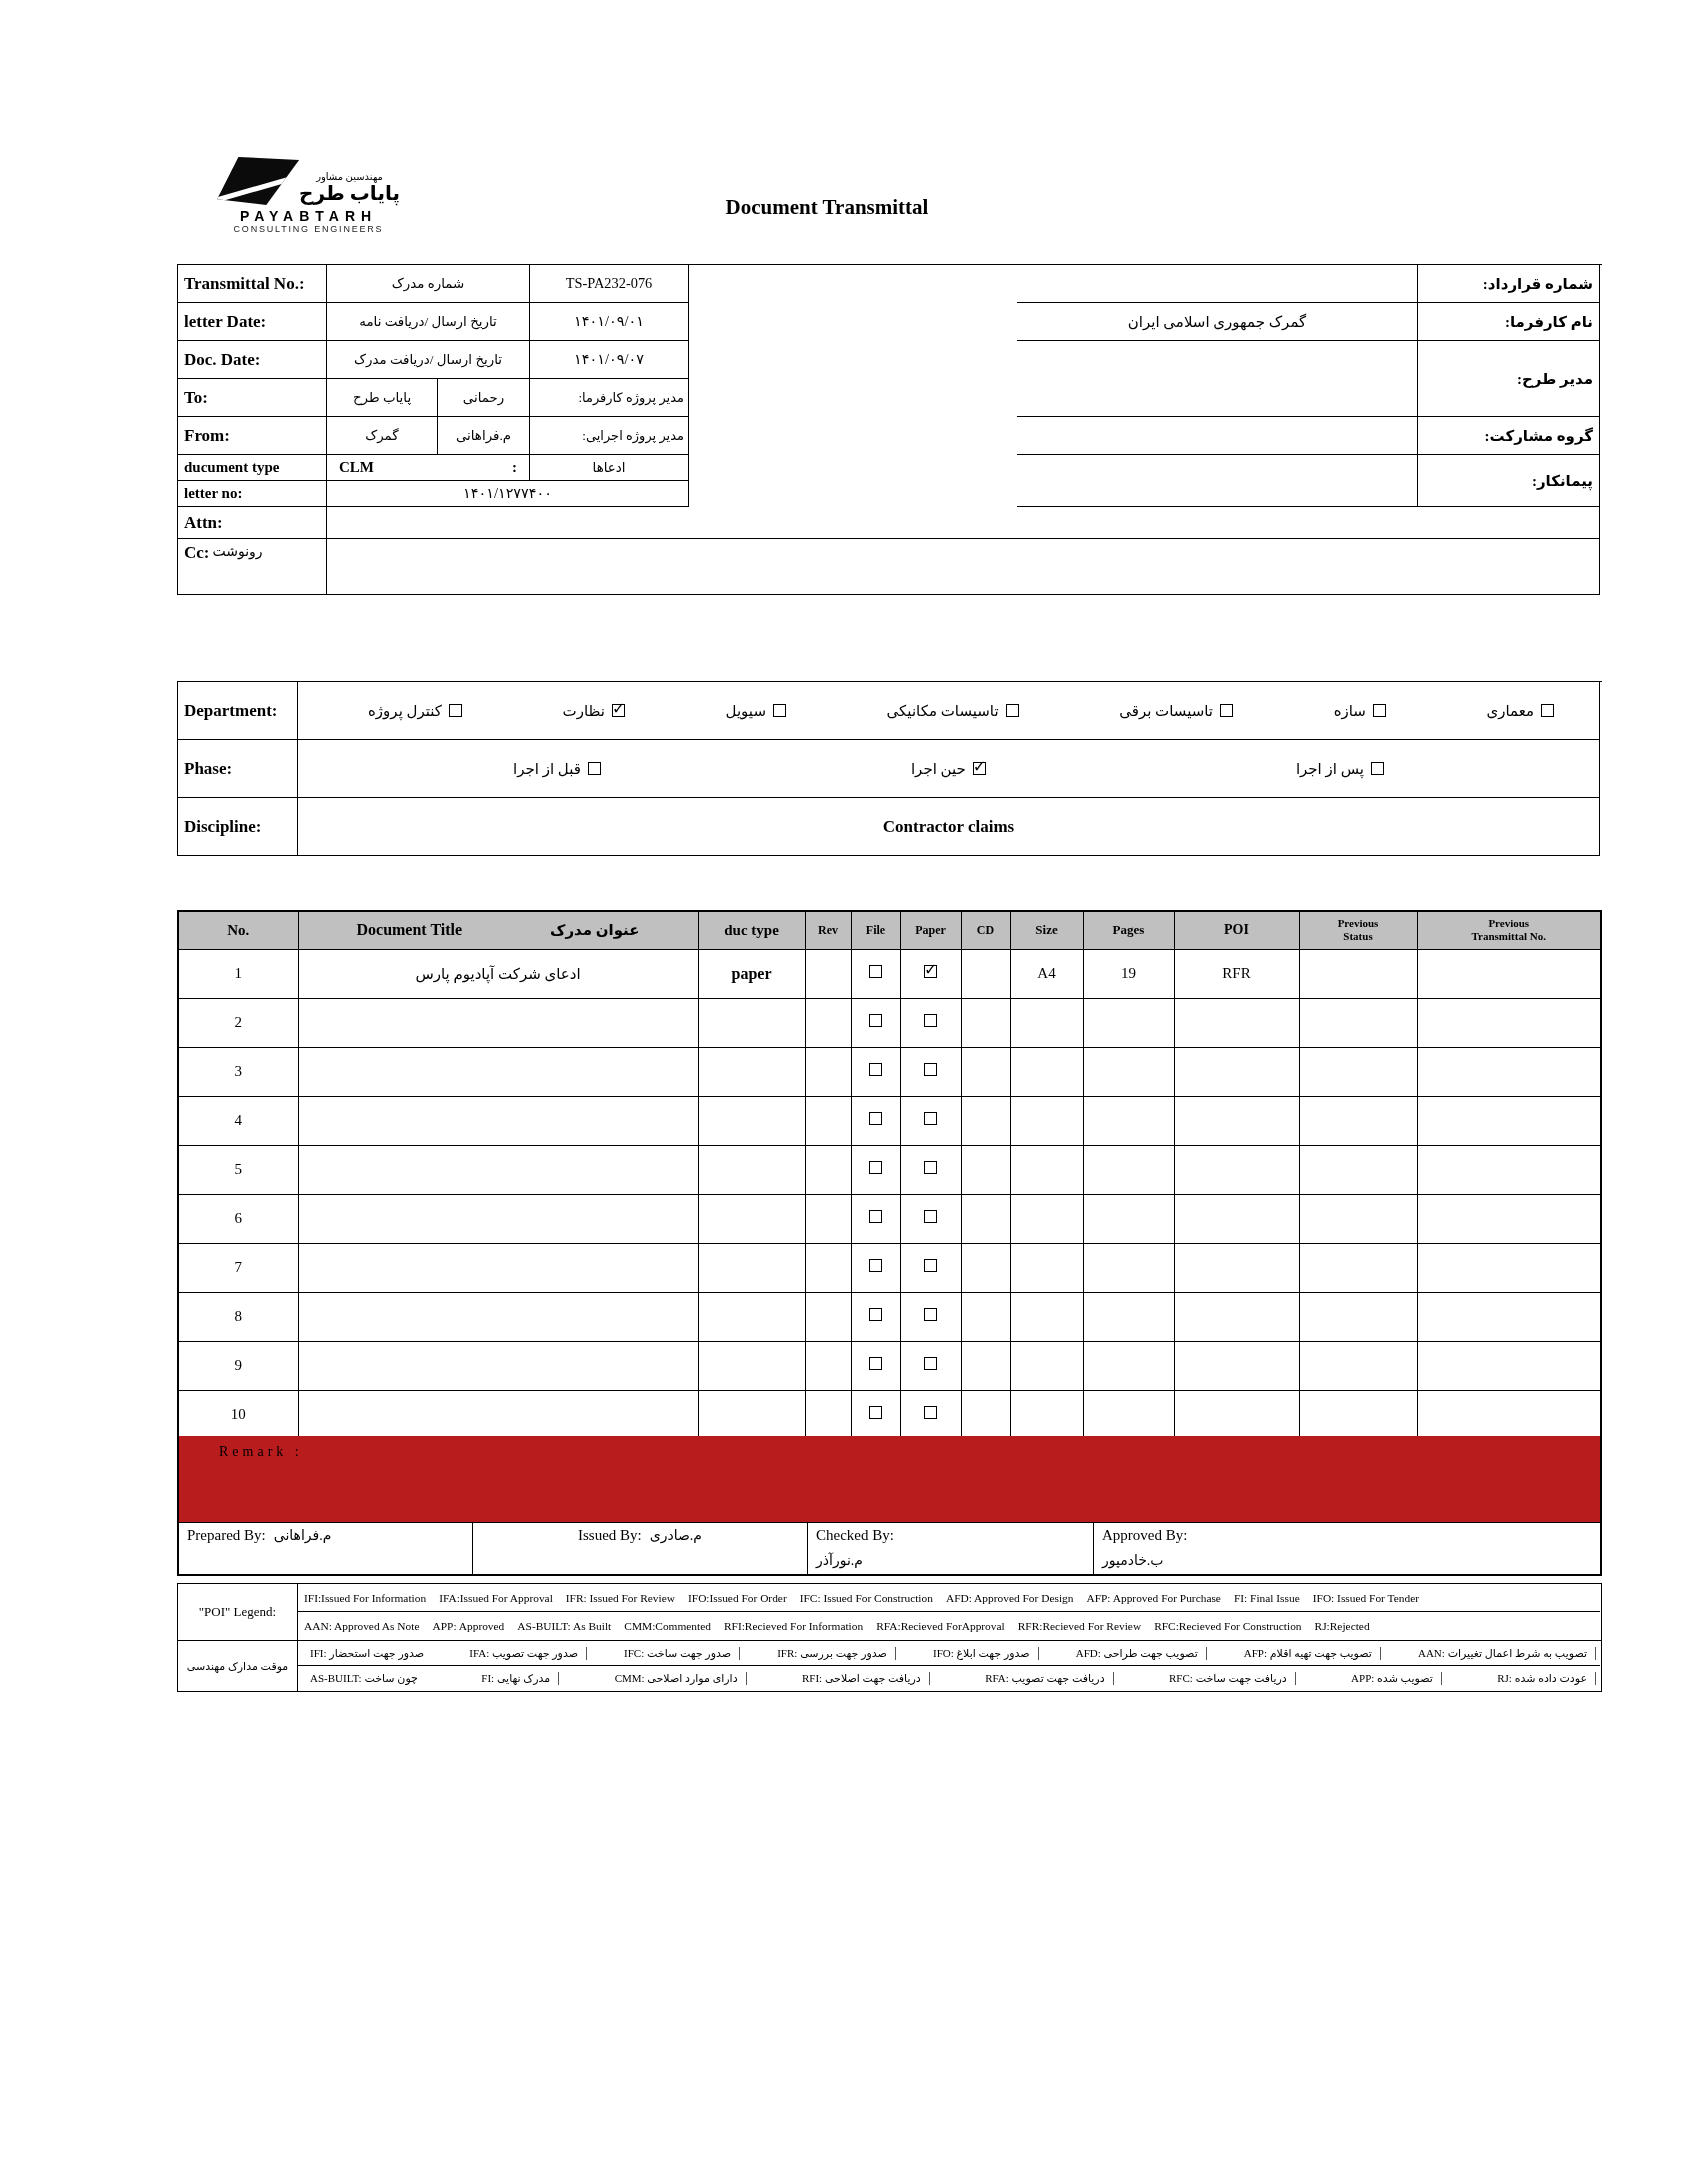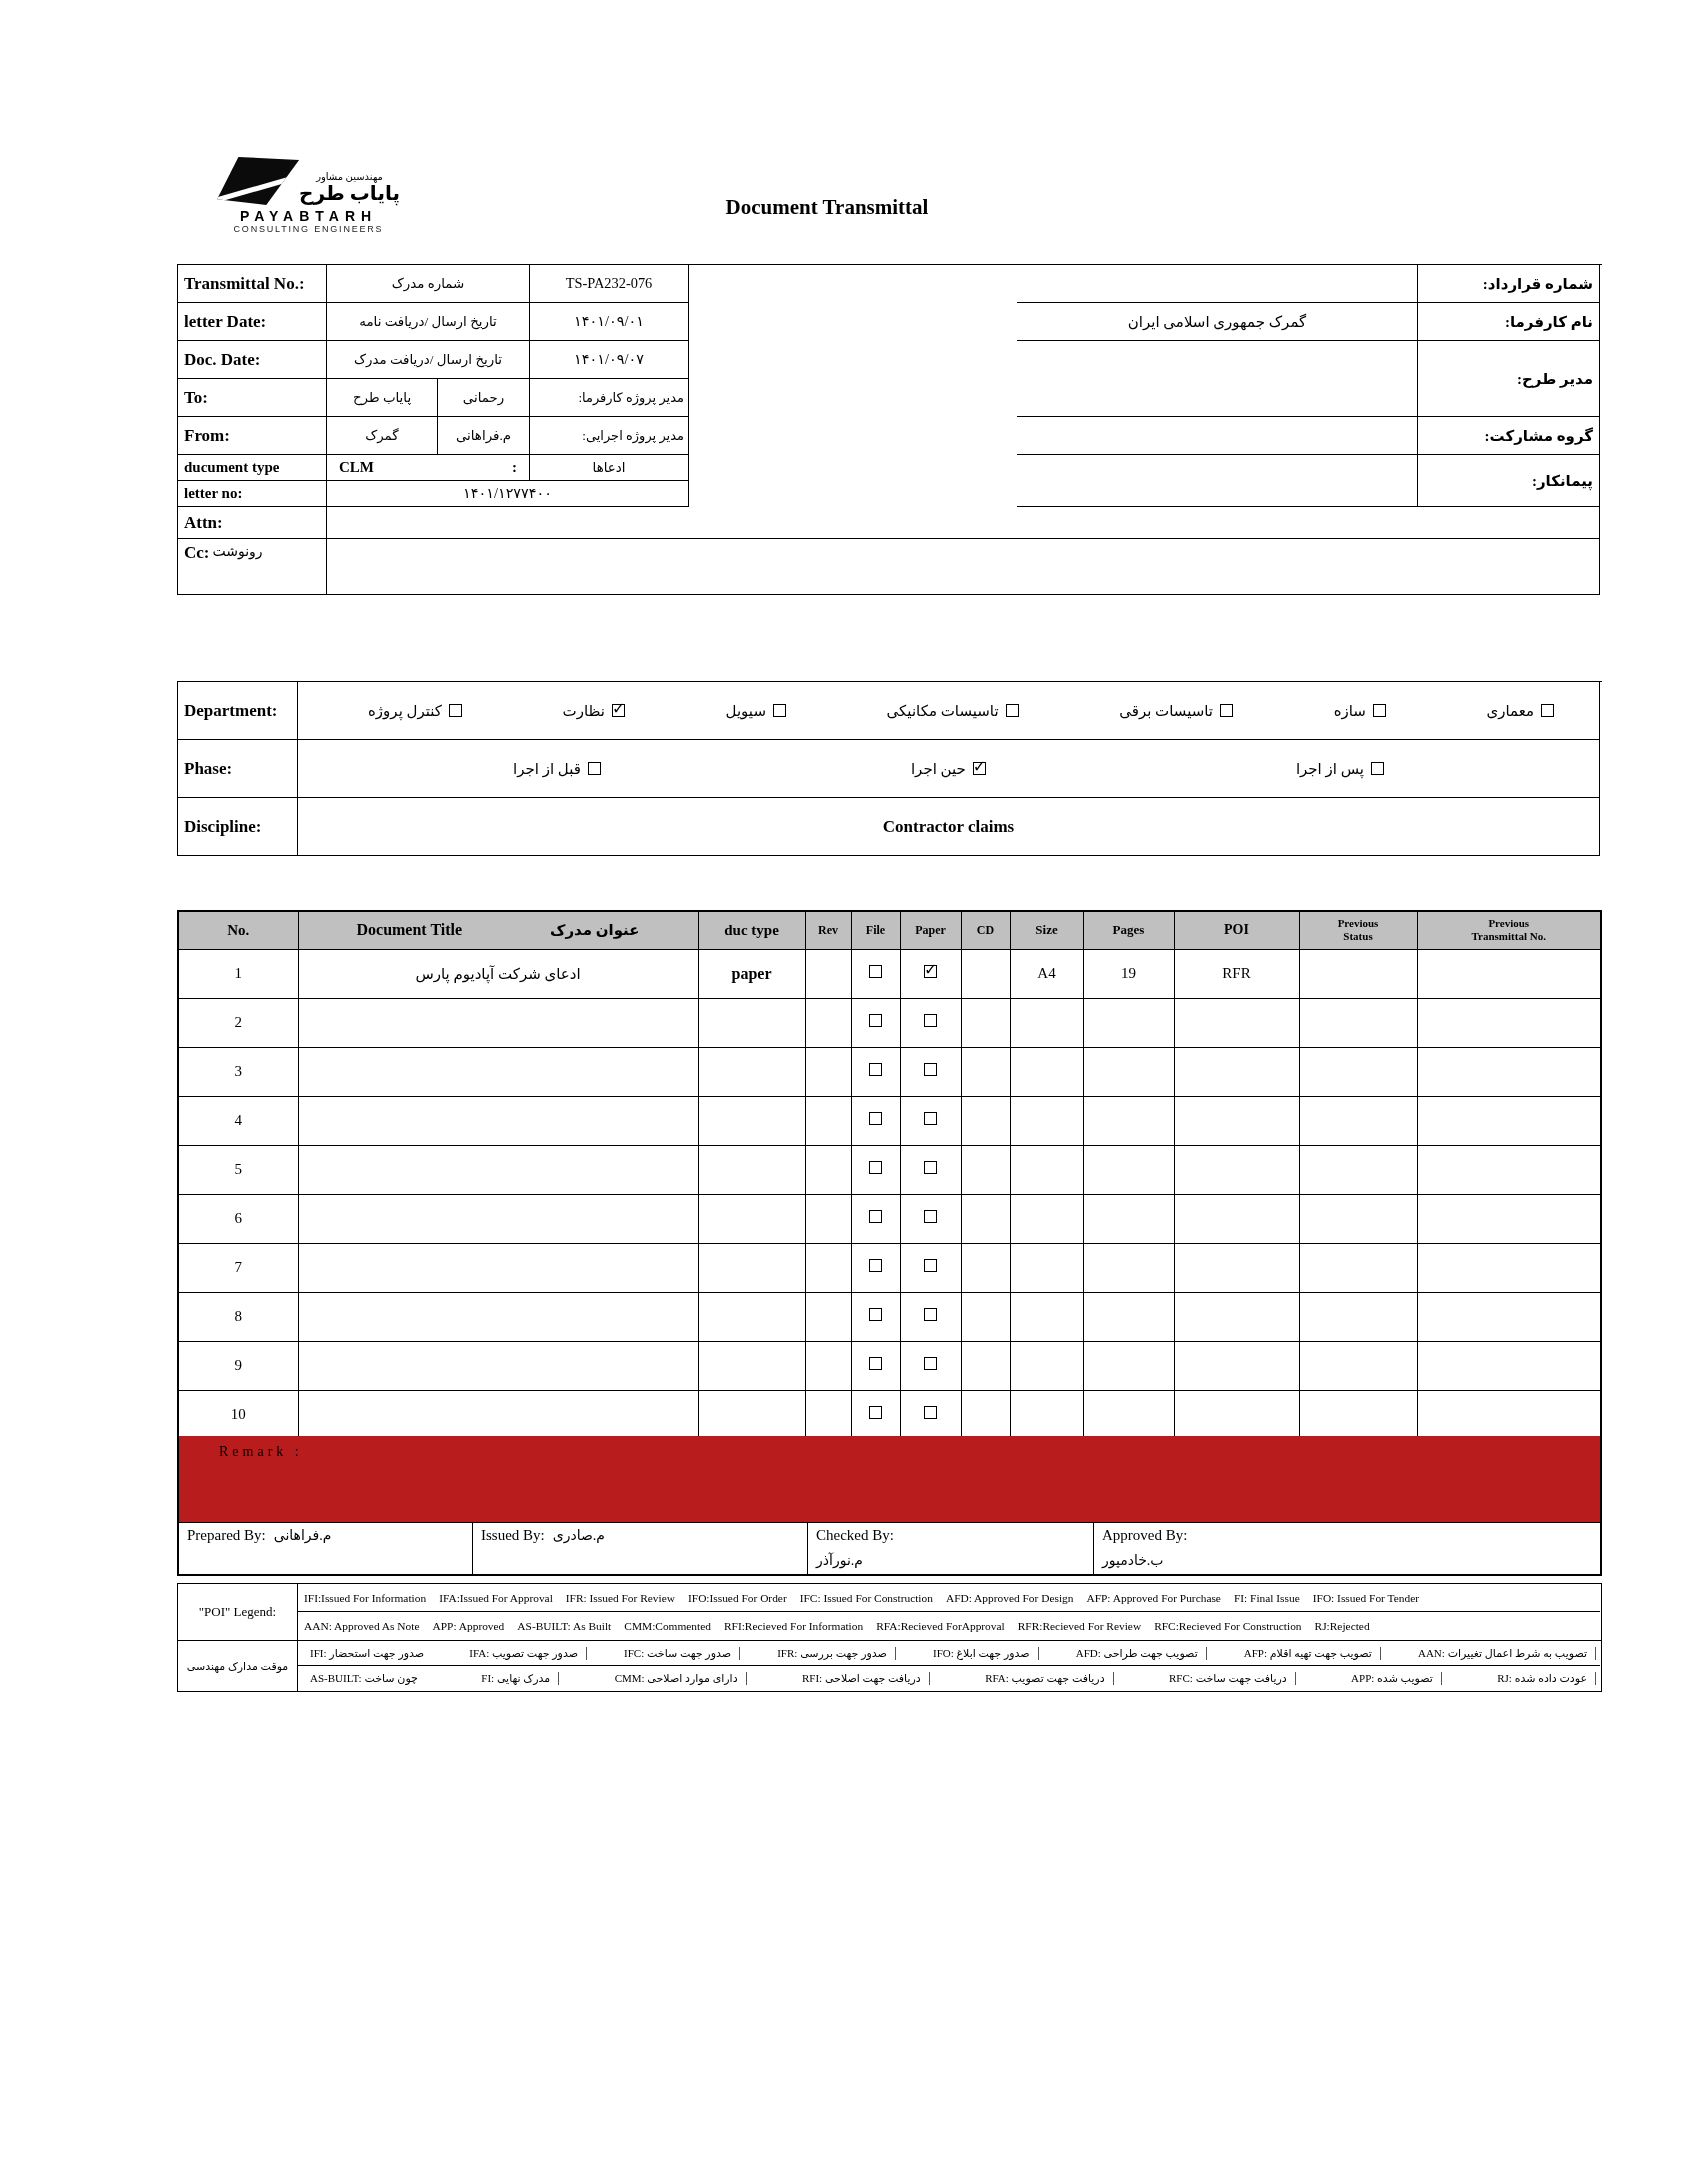--- a/index.html
+++ b/index.html
@@ -71,21 +71,21 @@
   .w55 { max-width:58px; }
   .w90 { max-width:92px; }
   td.title-cell { direction:rtl; font-size:15px; }
   td.doctype-td { font-weight:bold; font-size:16px; }
 
   .remark { position:absolute; left:177px; top:1436px; width:1425px; height:88px; border:2px solid #000; border-top:none; background:#b91c1c; padding:8px 0 0 40px; font-size:14px; letter-spacing:4px; }
 
   .sig-row { position:absolute; left:177px; top:1523px; width:1425px; height:53px; display:flex; border:2px solid #000; border-top:none; background:#fff; }
   .sig-cell { border-right:1px solid #000; display:flex; align-items:flex-start; gap:8px; padding:4px 8px; }
   .sig-cell:last-child { border-right:none;flex-direction:column; }
-  .sig-cell:nth-child(1){ width:294px; } .sig-cell:nth-child(2){ width:335px; }
+  .sig-cell:nth-child(1){ width:294px; } .sig-cell:nth-child(2){ width:335px;justify-content:center; }
   .sig-cell:nth-child(3){ width:286px;flex-direction:column; } .sig-cell:nth-child(4){ flex:1; }
   .sig-label { font-size:15px; }
   .sig-name { direction:rtl; font-size:14px; }
 
   
   .poi-legend { position:absolute; left:177px; top:1583px; width:1425px; display:grid; grid-template-columns:120px 1302px; grid-template-rows:28px 28px; border:1px solid #000; background:#fff; }
   .leg-label { grid-row:1/3; border-right:1px solid #000; display:flex; align-items:center; justify-content:center; font-size:13px; }
   .leg-line { display:flex; align-items:center; gap:13px; padding:0 6px; font-size:11.4px; white-space:nowrap; }
   .leg-line.first { border-bottom:1px solid #000; }
 

